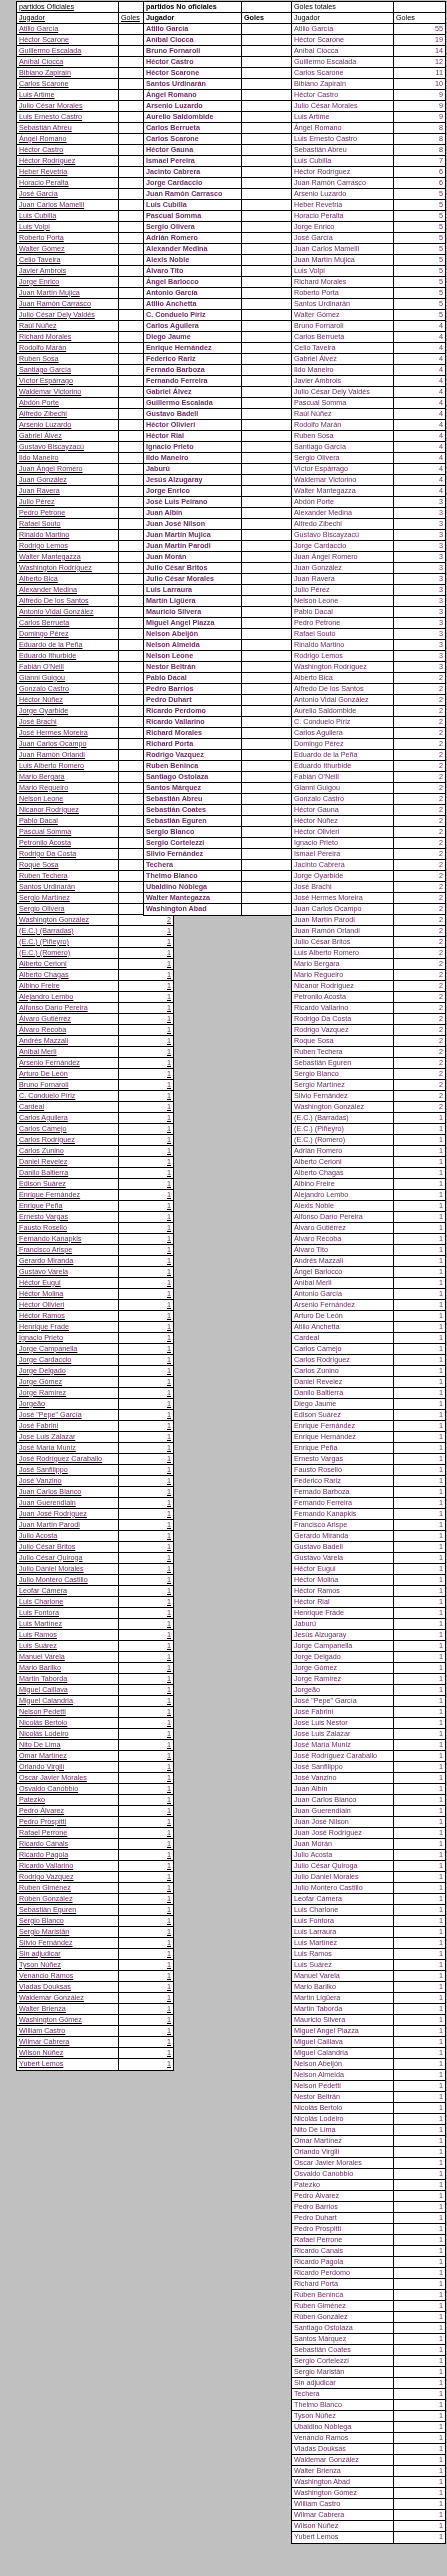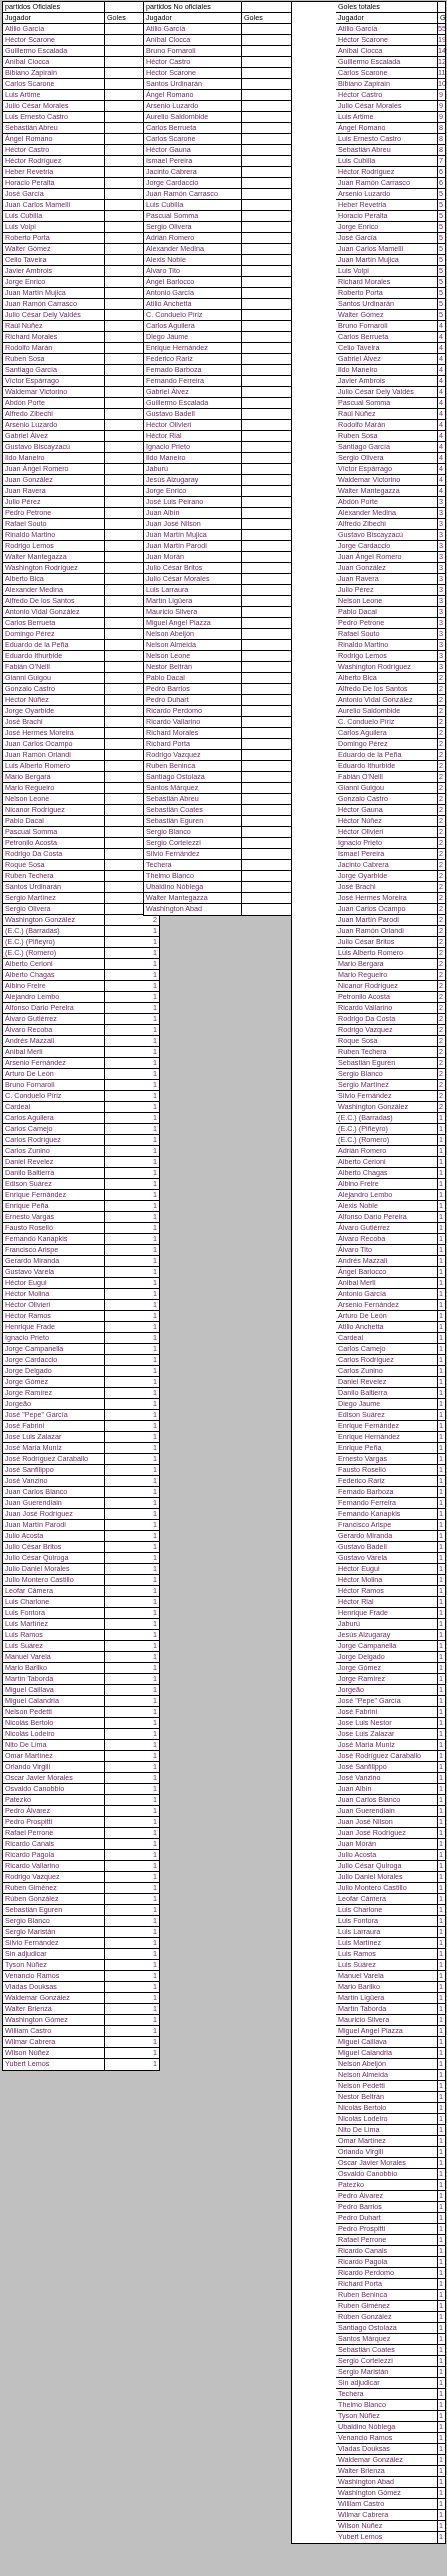--- a/index.html
+++ b/index.html
@@ -6,23 +6,23 @@
   body{
     width:447px;height:2576px;position:relative;overflow:hidden;
     background:#c0c0c0;
     font-family:"Liberation Sans",sans-serif;font-size:7.2px;color:#000;
   }
   *{box-sizing:border-box;}
   .tbl{
     position:absolute;top:0.7px;background:#fff;
     border:0.7px solid #000;
   }
-  .tbl-official{left:2px;width:158px;}
-  .tbl-unofficial{left:143px;width:159px;}
-  .tbl-total{left:291px;width:155px;padding-left:44px;}
+  .tbl-official{left:16px;width:158px;text-decoration:underline;}
+  .tbl-unofficial{left:143px;width:159px;font-weight:bold;}
+  .tbl-total{left:291px;width:155px;}
   .tr{display:flex;height:11px;border-bottom:0.7px solid #000;background:#fff;}
   .tr:last-child{border-bottom:none;}
   .td{overflow:hidden;white-space:nowrap;line-height:10.5px;}
   .td.name{flex:0 0 auto;border-right:0.7px solid #000;padding-left:2px;}
   .td.goals{flex:1 1 auto;text-align:right;padding-right:2px;}
   .tbl-official   .td.name{width:102px;}
   .tbl-unofficial .td.name{width:98px;}
   .tbl-total      .td.name{width:102px;}
   .title-row .td, .header-row .td{color:#000;}
   .rows .td{color:#702c66;}

